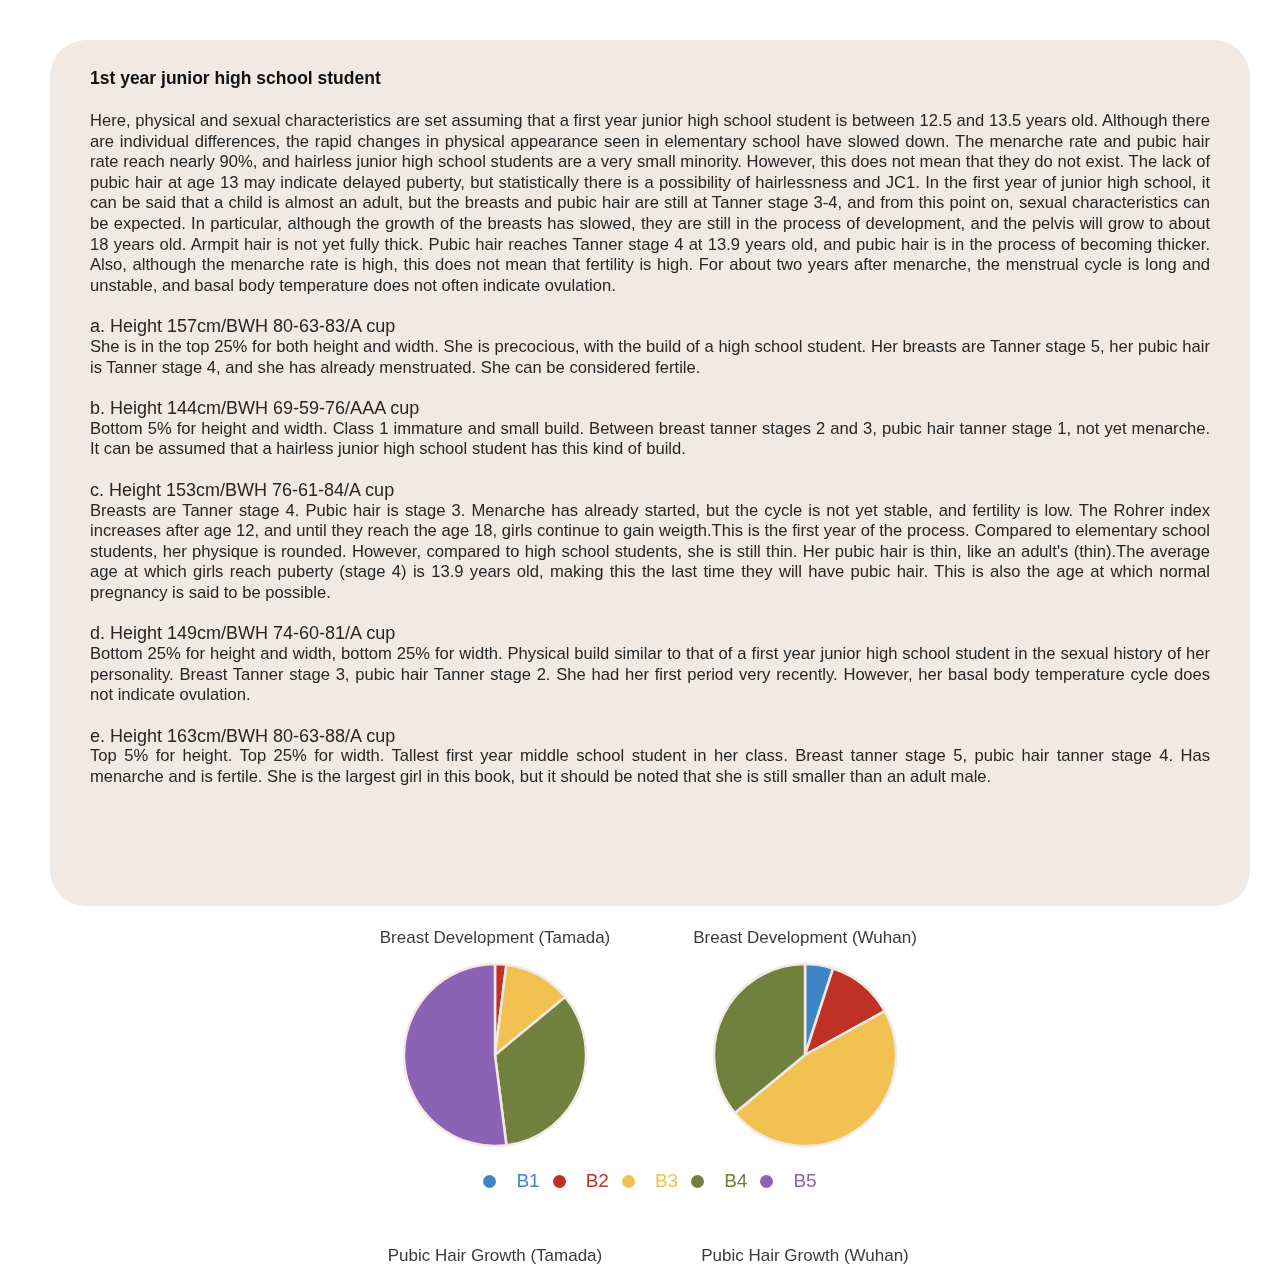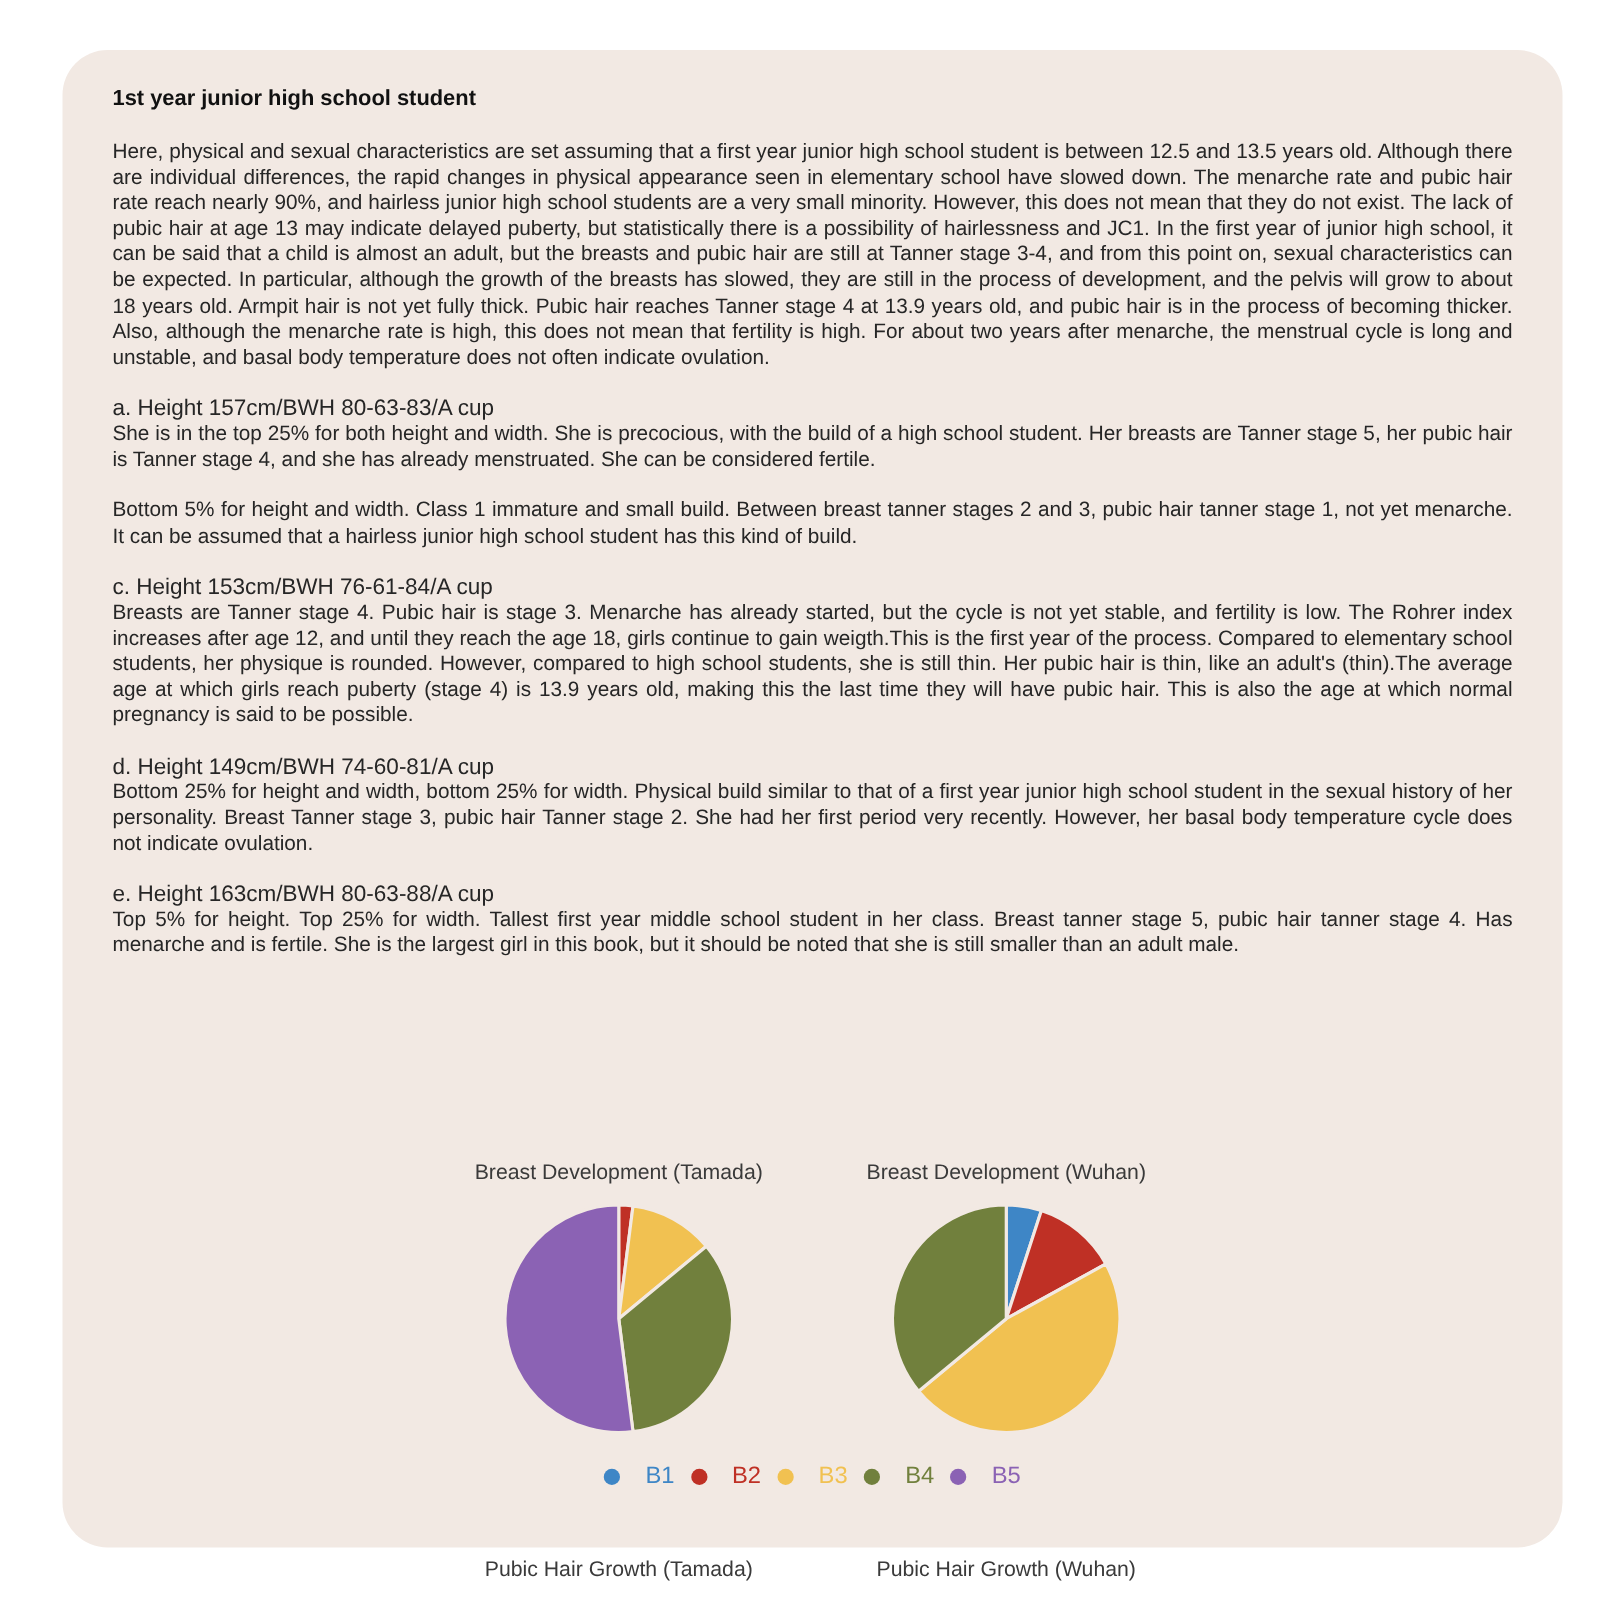--- a/index.html
+++ b/index.html
@@ -5,21 +5,21 @@
   html, body { margin: 0; padding: 0; }
   body {
     width: 1280px; height: 1280px;
     background: #ffffff;
     font-family: "Liberation Sans", sans-serif;
     position: relative;
   }
   .card {
     position: absolute;
     left: 50px; top: 40px;
-    width: 1200px; height: 1198px;
+    width: 1200px; height: 866px;
     background: #f2e9e3;
     border-radius: 36px;
   }
   .text-block {
     position: absolute;
     left: 40px; right: 40px; top: 28px;
     color: #262626;
   }
   .doc-title {
     font-size: 17.5px;
@@ -97,20 +97,21 @@
 <div class="card">
   <div class="text-block">
     <h1 class="doc-title">1st year junior high school student</h1>
     <p class="para">Here, physical and sexual characteristics are set assuming that a first year junior high school student is between 12.5 and 13.5 years old. Although there are individual differences, the rapid changes in physical appearance seen in elementary school have slowed down. The menarche rate and pubic hair rate reach nearly 90%, and hairless junior high school students are a very small minority. However, this does not mean that they do not exist. The lack of pubic hair at age 13 may indicate delayed puberty, but statistically there is a possibility of hairlessness and JC1. In the first year of junior high school, it can be said that a child is almost an adult, but the breasts and pubic hair are still at Tanner stage 3-4, and from this point on, sexual characteristics can be expected. In particular, although the growth of the breasts has slowed, they are still in the process of development, and the pelvis will grow to about 18 years old. Armpit hair is not yet fully thick. Pubic hair reaches Tanner stage 4 at 13.9 years old, and pubic hair is in the process of becoming thicker. Also, although the menarche rate is high, this does not mean that fertility is high. For about two years after menarche, the menstrual cycle is long and unstable, and basal body temperature does not often indicate ovulation.</p>
 
     <div class="section">
       <p class="sec-head">a. Height 157cm/BWH 80-63-83/A cup</p>
       <p class="sec-body">She is in the top 25% for both height and width. She is precocious, with the build of a high school student. Her breasts are Tanner stage 5, her pubic hair is Tanner stage 4, and she has already menstruated. She can be considered fertile.</p>
     </div>
     <div class="section">
+      <p class="sec-head">b. Height 144cm/BWH 69-59-76/AAA cup</p>
       <p class="sec-body">Bottom 5% for height and width. Class 1 immature and small build. Between breast tanner stages 2 and 3, pubic hair tanner stage 1, not yet menarche. It can be assumed that a hairless junior high school student has this kind of build.</p>
     </div>
     <div class="section">
       <p class="sec-head">c. Height 153cm/BWH 76-61-84/A cup</p>
       <p class="sec-body">Breasts are Tanner stage 4. Pubic hair is stage 3. Menarche has already started, but the cycle is not yet stable, and fertility is low. The Rohrer index increases after age 12, and until they reach the age 18, girls continue to gain weigth.This is the first year of the process. Compared to elementary school students, her physique is rounded. However, compared to high school students, she is still thin. Her pubic hair is thin, like an adult's (thin).The average age at which girls reach puberty (stage 4) is 13.9 years old, making this the last time they will have pubic hair. This is also the age at which normal pregnancy is said to be possible.</p>
     </div>
     <div class="section">
       <p class="sec-head">d. Height 149cm/BWH 74-60-81/A cup</p>
       <p class="sec-body">Bottom 25% for height and width, bottom 25% for width. Physical build similar to that of a first year junior high school student in the sexual history of her personality. Breast Tanner stage 3, pubic hair Tanner stage 2. She had her first period very recently. However, her basal body temperature cycle does not indicate ovulation.</p>
     </div>

